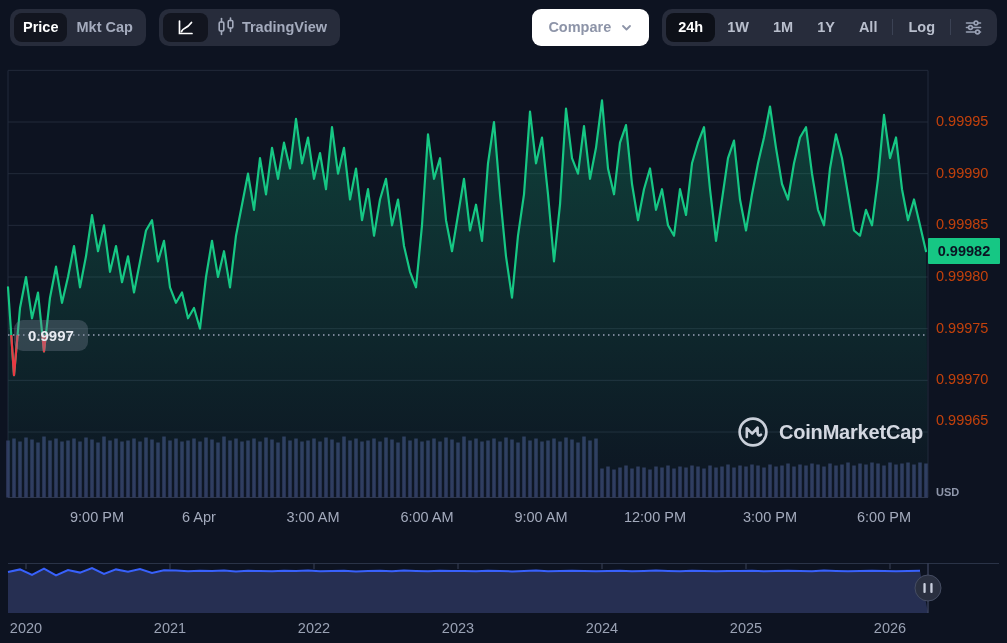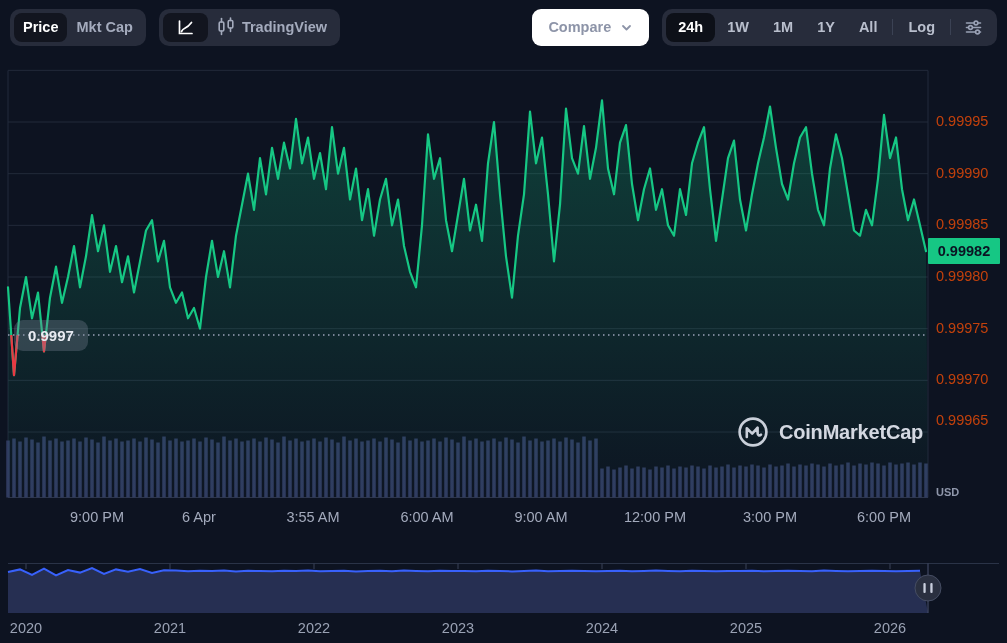--- a/index.html
+++ b/index.html
@@ -317,21 +317,21 @@
   </div>
 <div class="usd-label" style="top:478px;">USD</div>
 
 <div class="price-badge" style="top:238px;">0.99982</div>
 
 <div class="ref-pill">0.9997</div>
 
 <div id="xlabels">
     <div class="xlabel" style="left: 97px;">9:00 PM</div>
     <div class="xlabel" style="left: 199px;">6 Apr</div>
-    <div class="xlabel" style="left: 313px;">3:55 AM</div>
+    <div class="xlabel" style="left: 313px;">3:00 AM</div>
     <div class="xlabel" style="left: 427px;">6:00 AM</div>
     <div class="xlabel" style="left: 541px;">9:00 AM</div>
     <div class="xlabel" style="left: 655px;">12:00 PM</div>
     <div class="xlabel" style="left: 770px;">3:00 PM</div>
     <div class="xlabel" style="left: 884px;">6:00 PM</div>
   </div>
 <div id="yearlabels">
     <div class="yearlabel" style="left: 26px;">2020</div>
     <div class="yearlabel" style="left: 170px;">2021</div>
     <div class="yearlabel" style="left: 314px;">2022</div>

